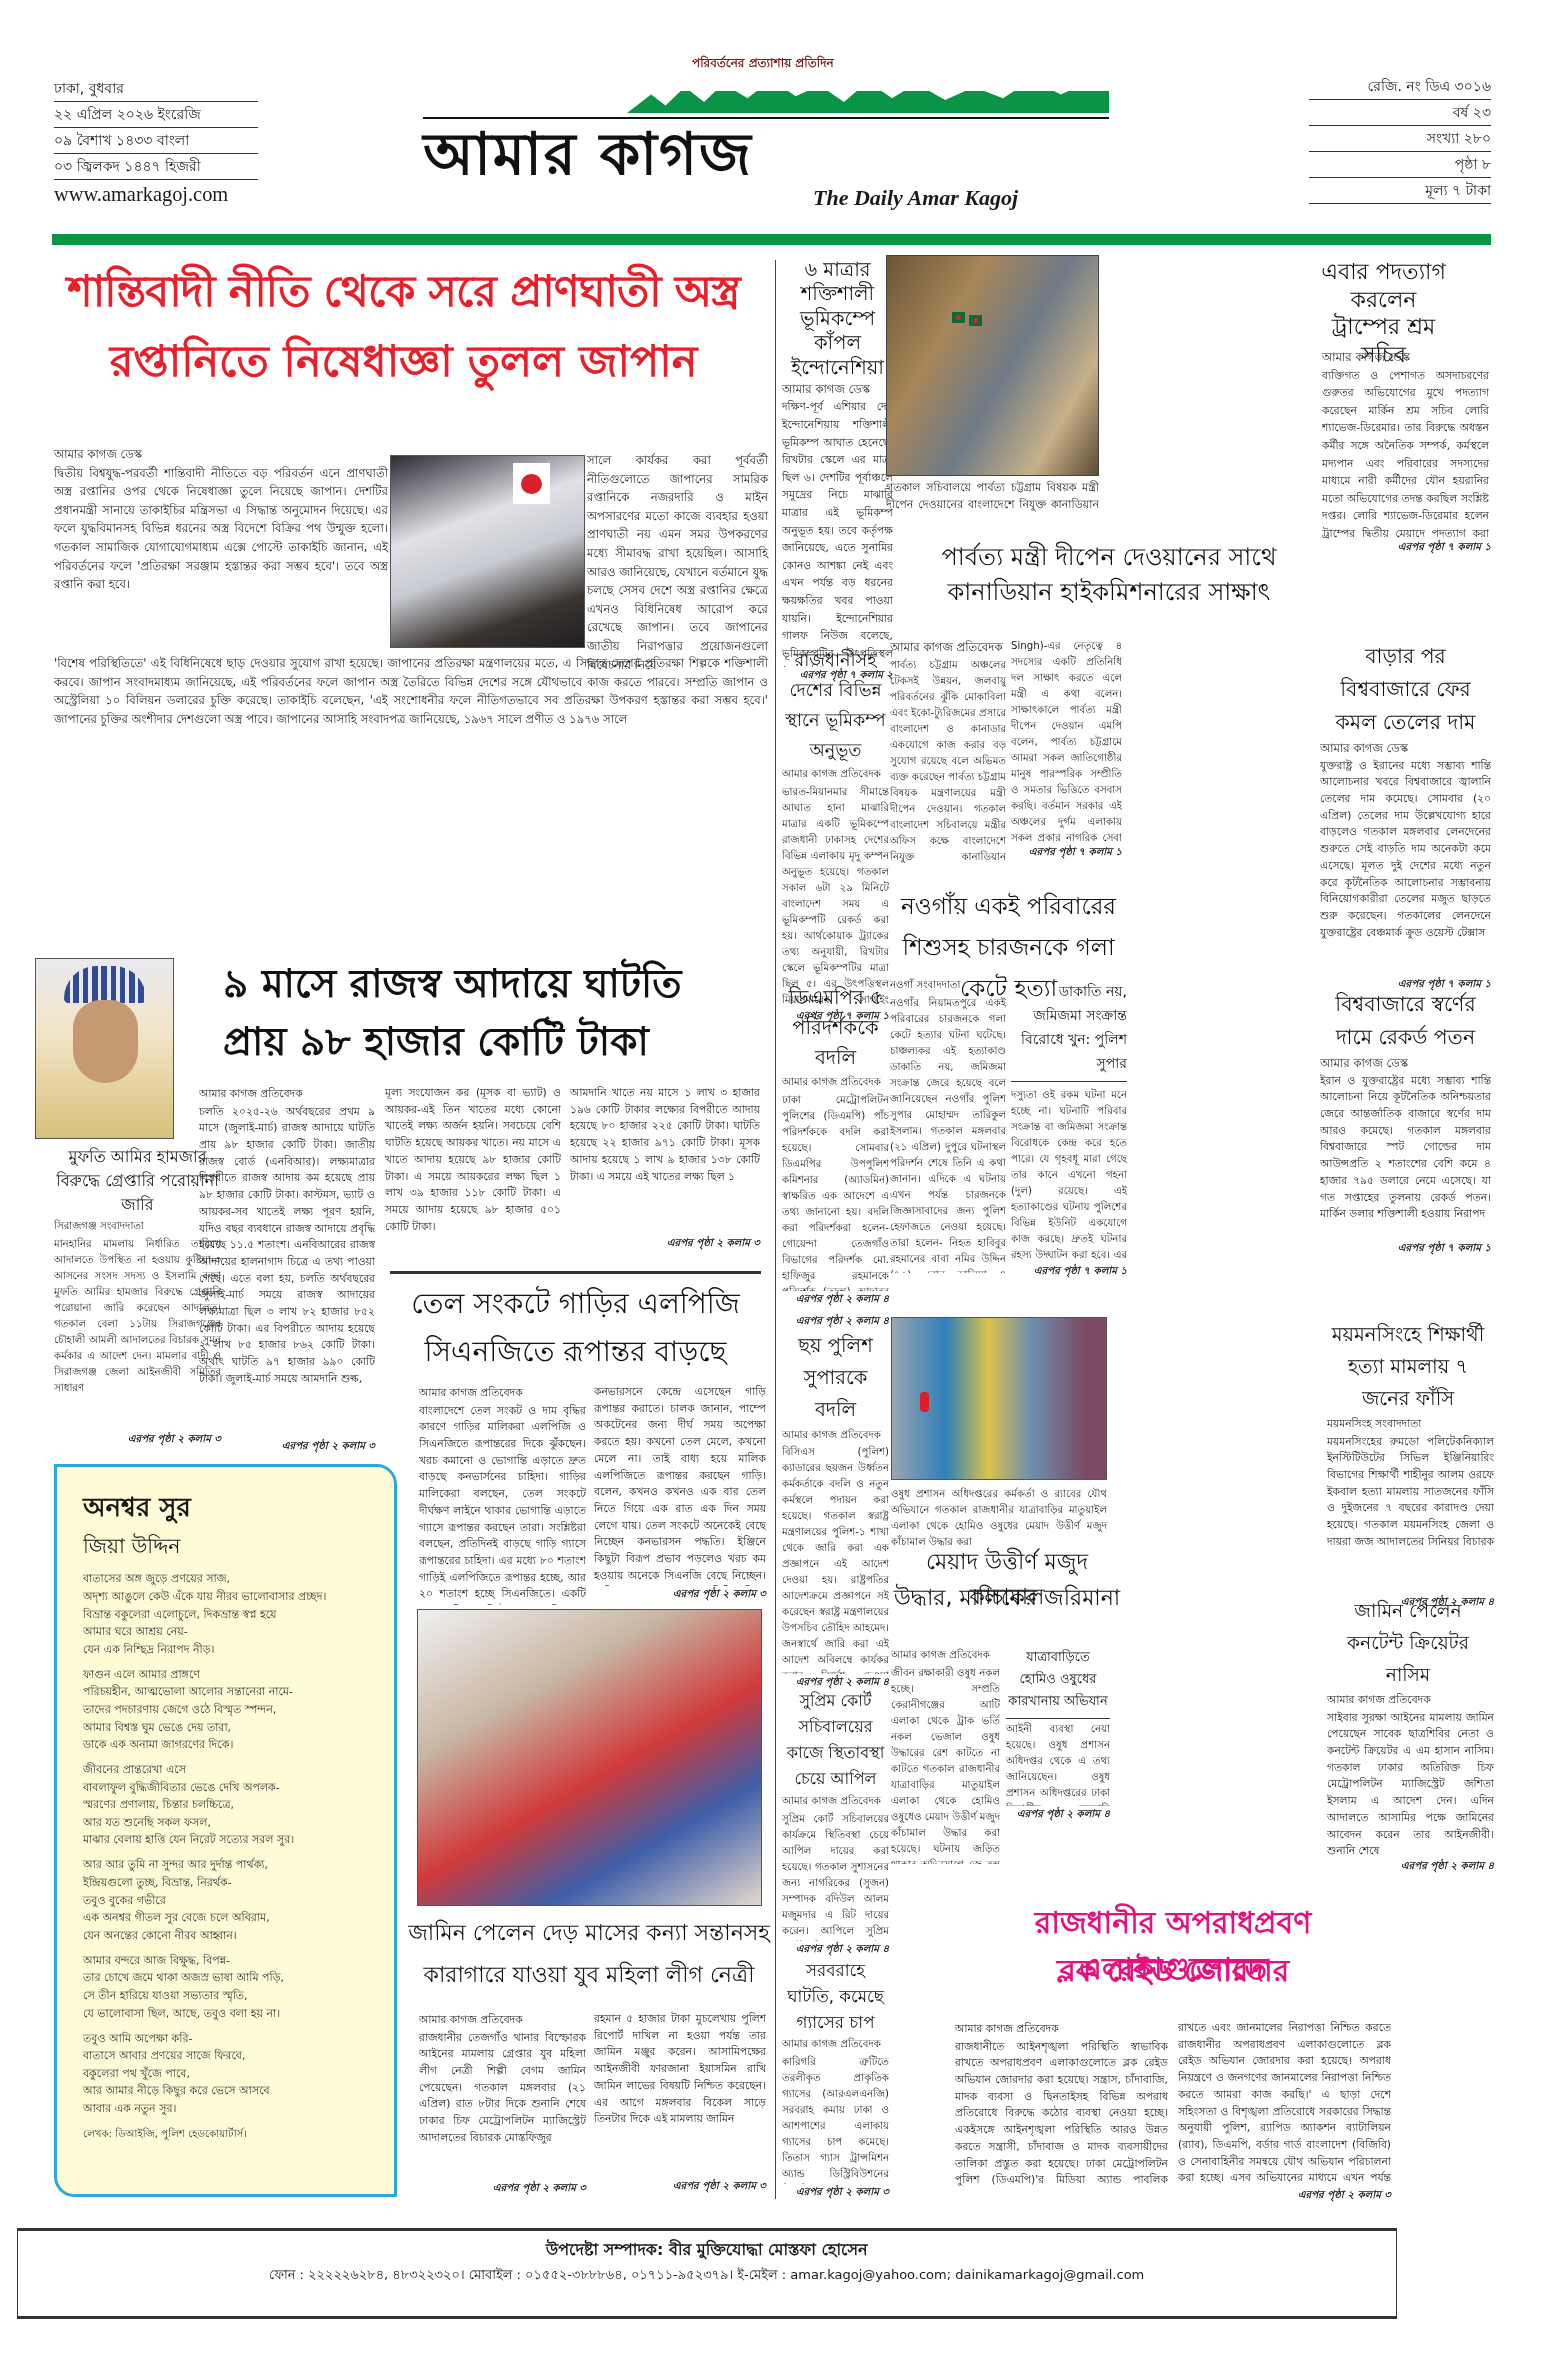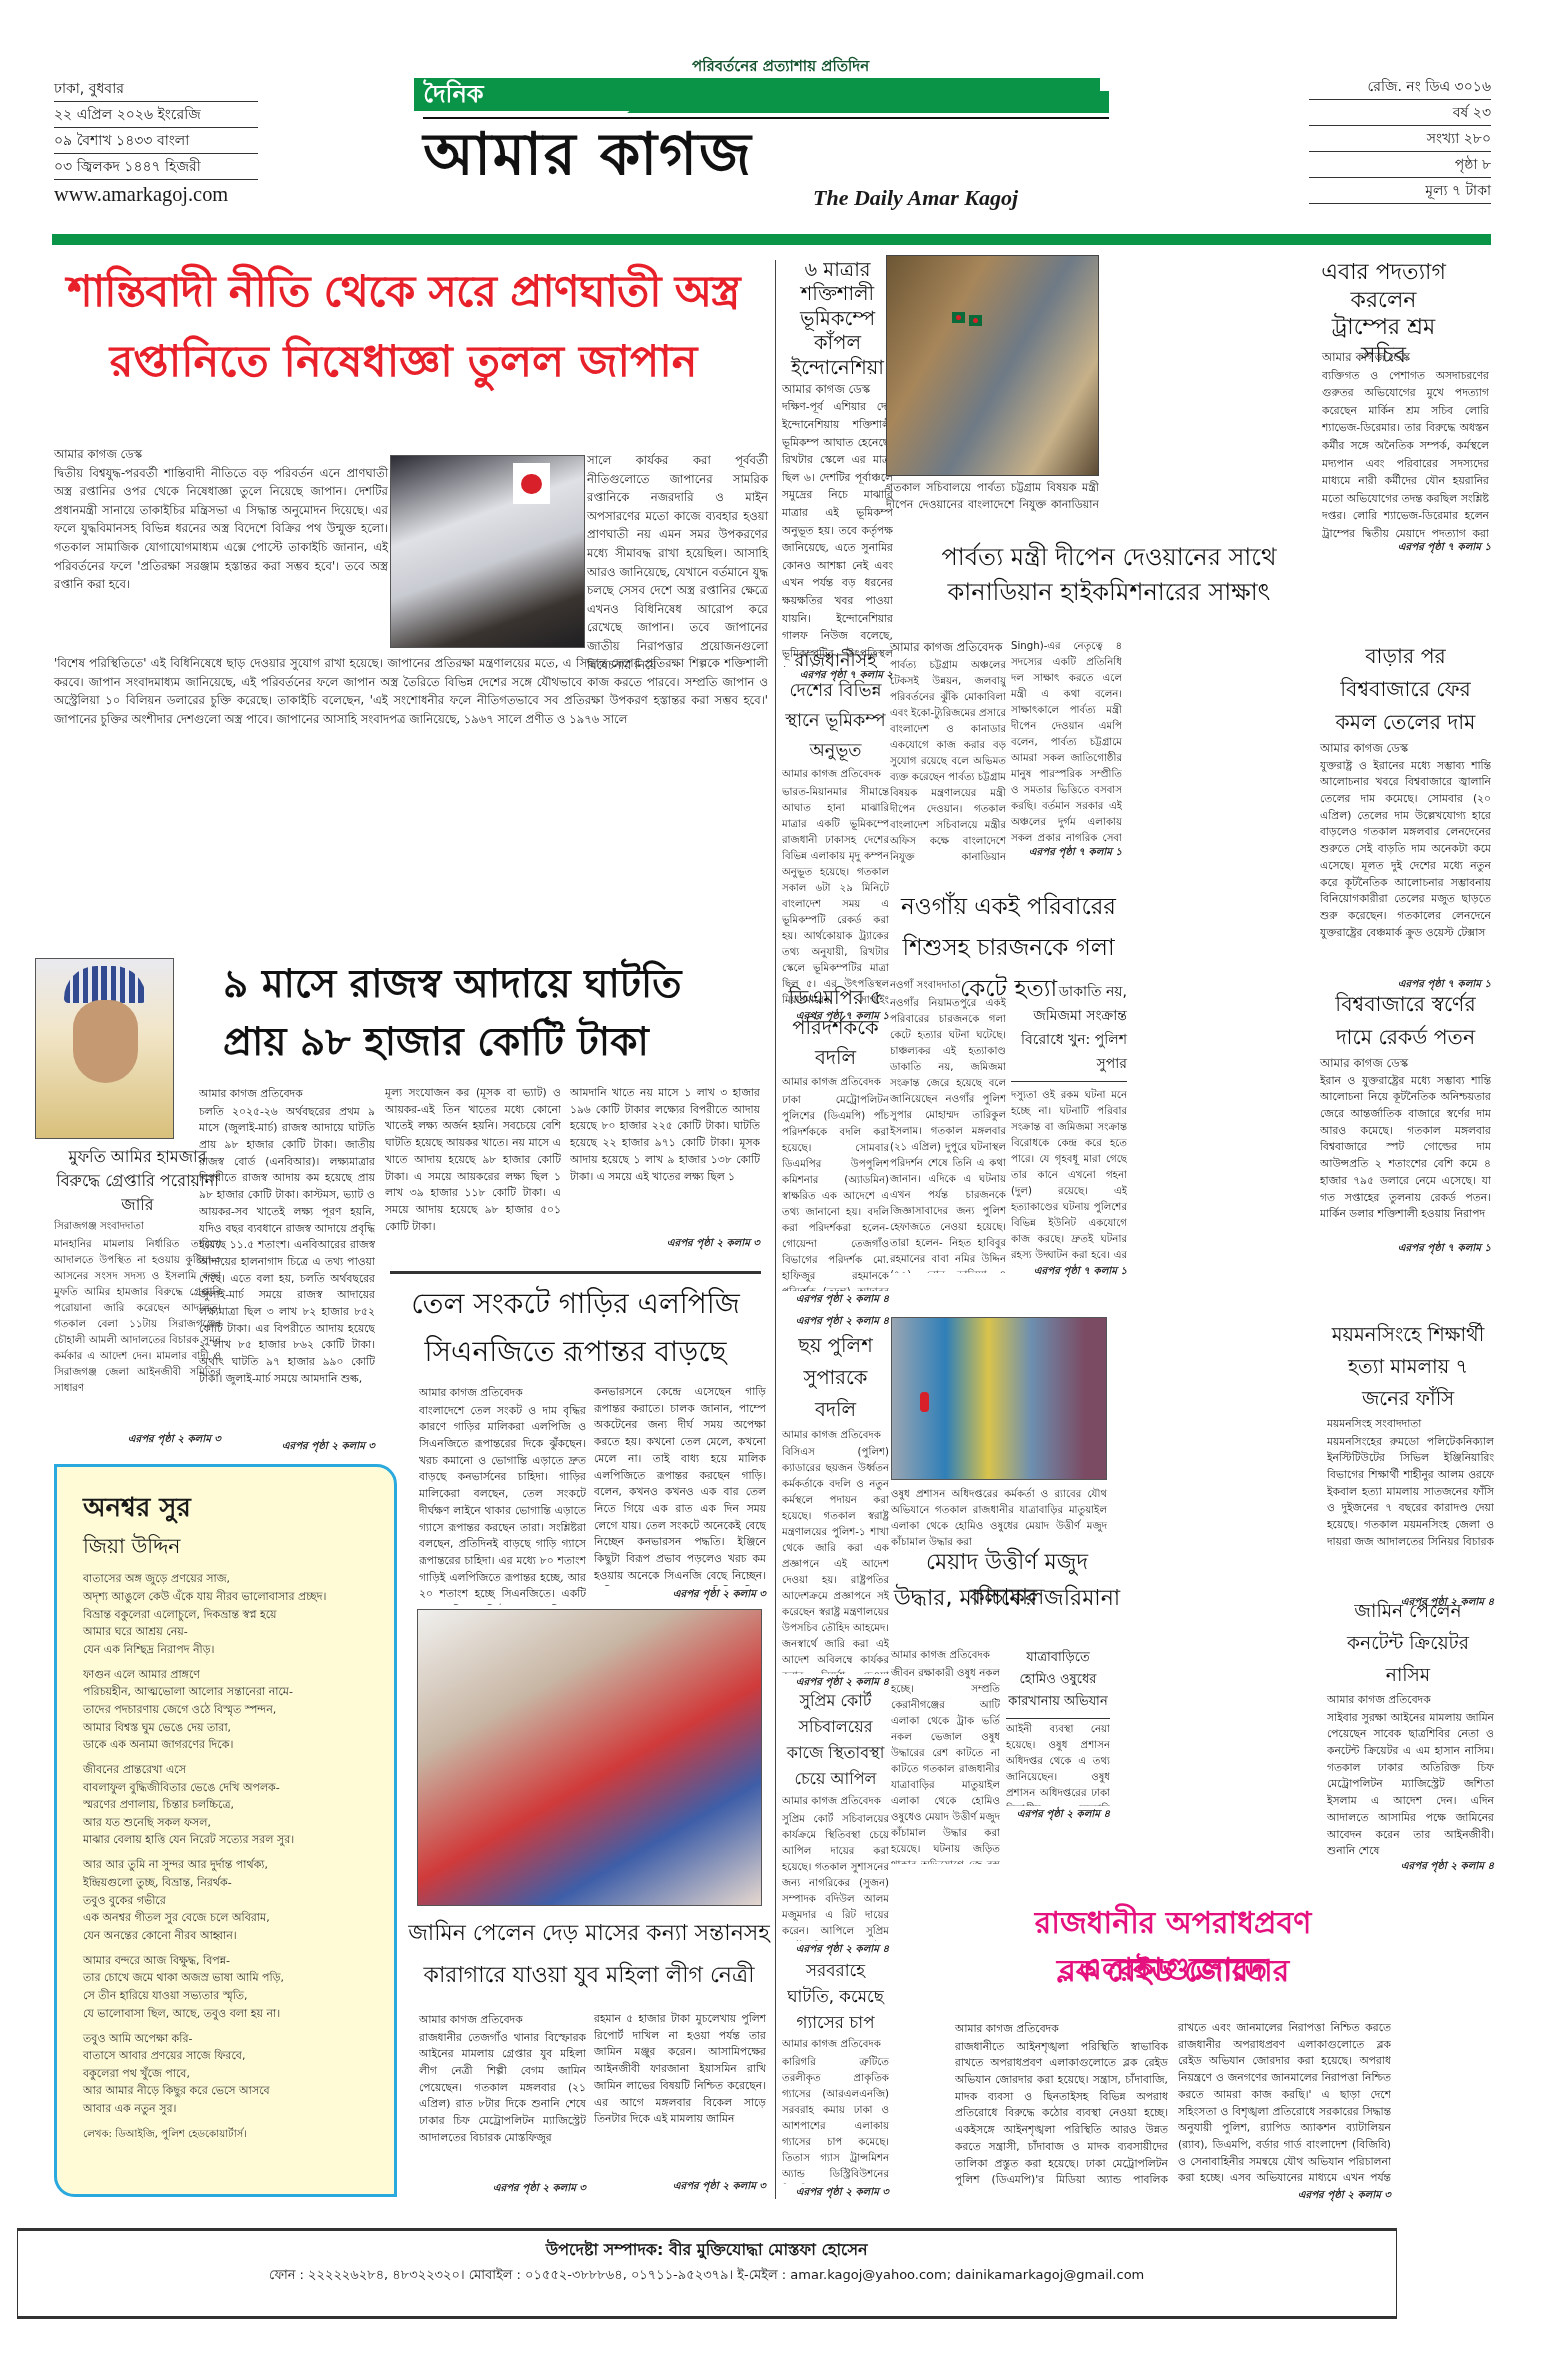--- a/index.html
+++ b/index.html
@@ -7,21 +7,21 @@
 body{font-family:"DejaVu Sans",sans-serif;color:#1a1a1a;position:relative}
 .abs{position:absolute}
 .masthead-meta{font-size:14px;line-height:25px}
 .masthead-meta .row{border-bottom:1.9px solid #333;height:26px;white-space:nowrap}
 .masthead-meta.right .row{text-align:right}
 .url{font-family:"Liberation Serif",serif;font-size:20.4px;line-height:28px}
 .greenbar{background:#0a9447;height:11px}
 .logo-band{background:#0a9447;color:#fff;font-size:24px;font-weight:bold;padding:0 9.3px;height:33px;line-height:33px}
 .logo-main{font-family:"DejaVu Serif",serif;font-weight:bold;font-size:58px;letter-spacing:1.9px;color:#111;line-height:70px}
 .logo-en{font-family:"Liberation Serif",serif;font-style:italic;font-weight:bold;font-size:22px}
-.tagline{color:#14532d;font-weight:bold;font-size:15px}
+.tagline{color:#7f1d1d;font-weight:bold;font-size:12px}
 .hl-red{color:#e8202a;font-weight:bold;text-align:center;font-family:"DejaVu Sans",sans-serif}
 .hl-pink{color:#e5117f;font-weight:bold;text-align:center}
 .hl{font-weight:bold;text-align:center;color:#111;line-height:1.25}
 .body{font-size:11.6px;line-height:18.6px;text-align:justify;color:#222}
 .byline{font-size:11.6px;line-height:18.6px;color:#222}
 .cont{font-size:10.2px;font-style:italic;font-weight:bold;text-align:right;line-height:16.7px;color:#222}
 .caption{font-size:11px;line-height:16.7px;color:#222;text-align:justify}
 .photo{background:linear-gradient(135deg,#7a6650,#b9a891 40%,#4e4338 70%,#8d7d6a);border:0.9px solid #555}
 .photo.ph-weapon{background:linear-gradient(160deg,#2b2b33 0%,#dfe1e6 35%,#c9cbd2 55%,#3a3430 80%,#1f1f22)}
 .photo.ph-portrait{background:linear-gradient(180deg,#e9e9ef 0%,#f2e6c9 40%,#d8c07b 100%)}
@@ -47,21 +47,20 @@
   <div class="row">ঢাকা, বুধবার</div>
   <div class="row">২২ এপ্রিল ২০২৬ ইংরেজি</div>
   <div class="row">০৯ বৈশাখ ১৪৩৩ বাংলা</div>
   <div class="row">০৩ জ্বিলকদ ১৪৪৭ হিজরী</div>
   <div class="url">www.amarkagoj.com</div>
 </div>
 
 <div class="abs" style="left:414px;top:37px;width:705px;height:176px">
   <div class="abs tagline" style="left:278px;top:16.7px">পরিবর্তনের প্রত্যাশায় প্রতিদিন</div>
   <div class="abs" style="left:213px;top:39px;width:482px;height:37px;background:linear-gradient(180deg,transparent 0,transparent 40%,#0a9447 40%);clip-path:polygon(0 100%,5% 50%,8% 80%,12% 30%,16% 70%,20% 20%,25% 60%,30% 10%,35% 55%,40% 25%,45% 70%,50% 15%,55% 60%,60% 20%,66% 65%,72% 30%,78% 60%,84% 10%,90% 50%,95% 20%,100% 40%,100% 100%)"></div>
-  <div class="abs logo-band" style="left:0;top:41px;width:686px">দৈনিক</div>
   <div class="abs logo-main" style="left:9.3px;top:80px;border-top:2.8px solid #111;width:686px">আমার কাগজ</div>
   <div class="abs logo-en" style="left:399px;top:148px">The Daily Amar Kagoj</div>
 </div>
 
 <div class="abs masthead-meta right" style="left:1309px;top:74px;width:182px">
   <div class="row">রেজি. নং ডিএ ৩০১৬</div>
   <div class="row">বর্ষ ২৩</div>
   <div class="row">সংখ্যা ২৮০</div>
   <div class="row">পৃষ্ঠা ৮</div>
   <div class="row">মূল্য ৭ টাকা</div>

